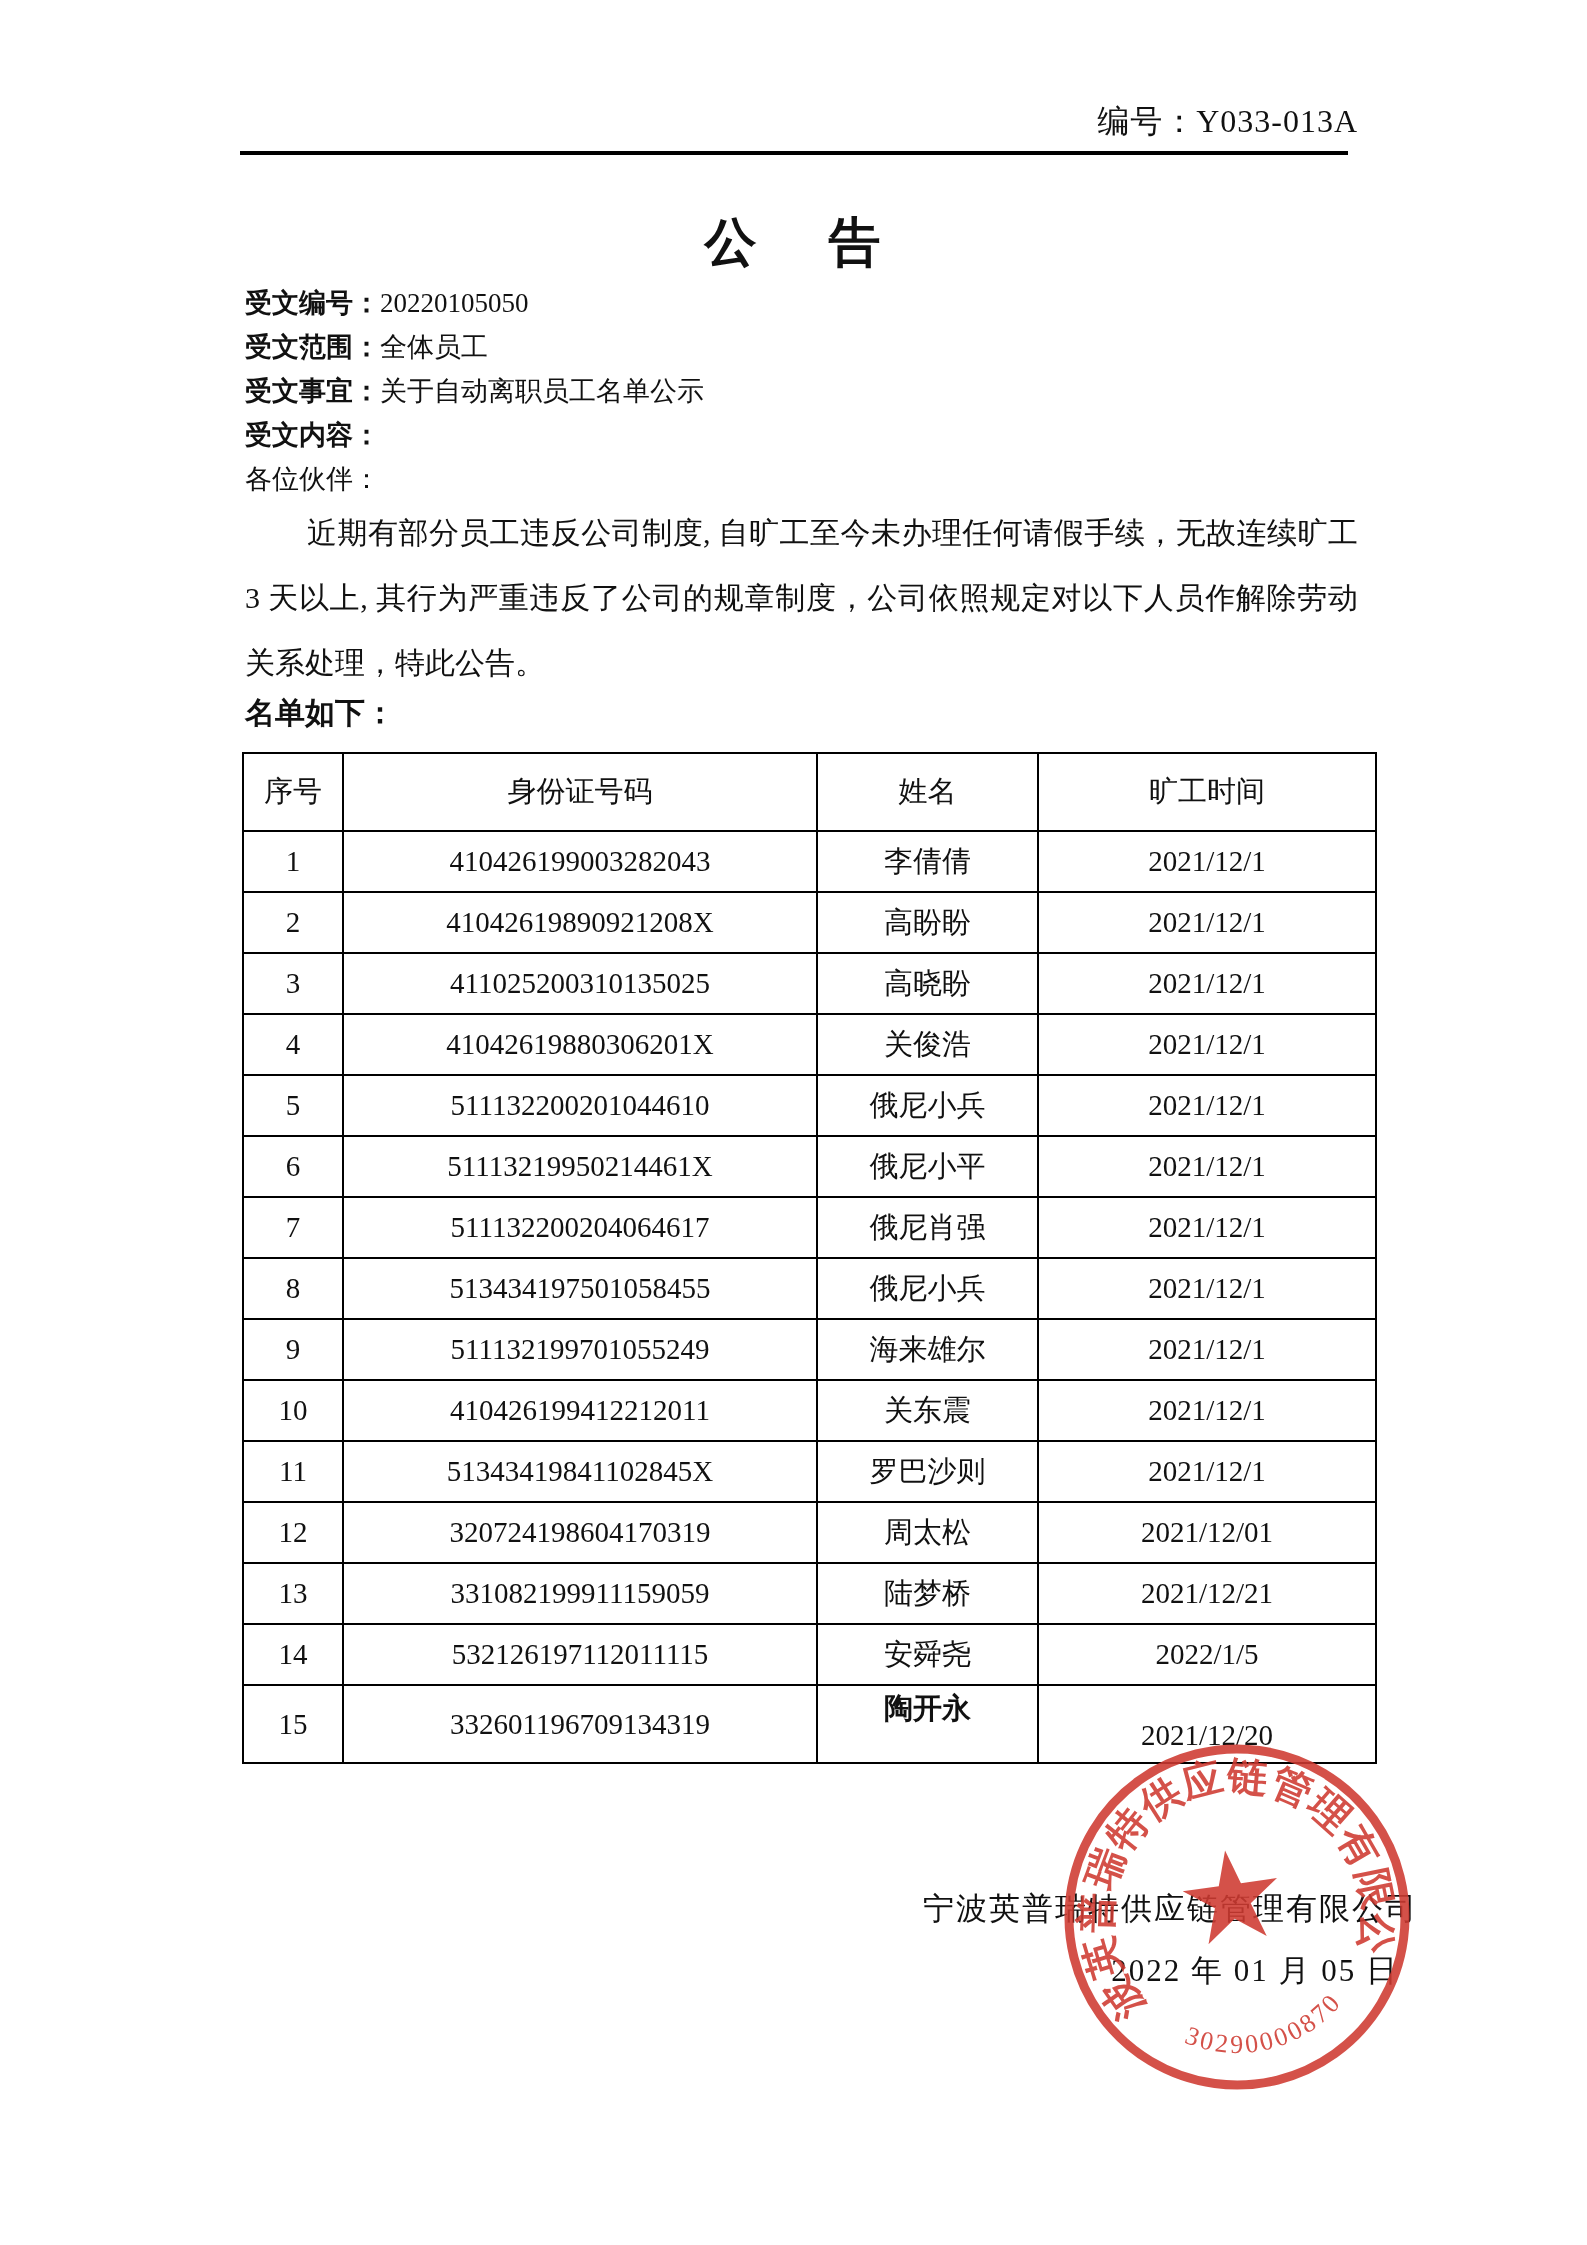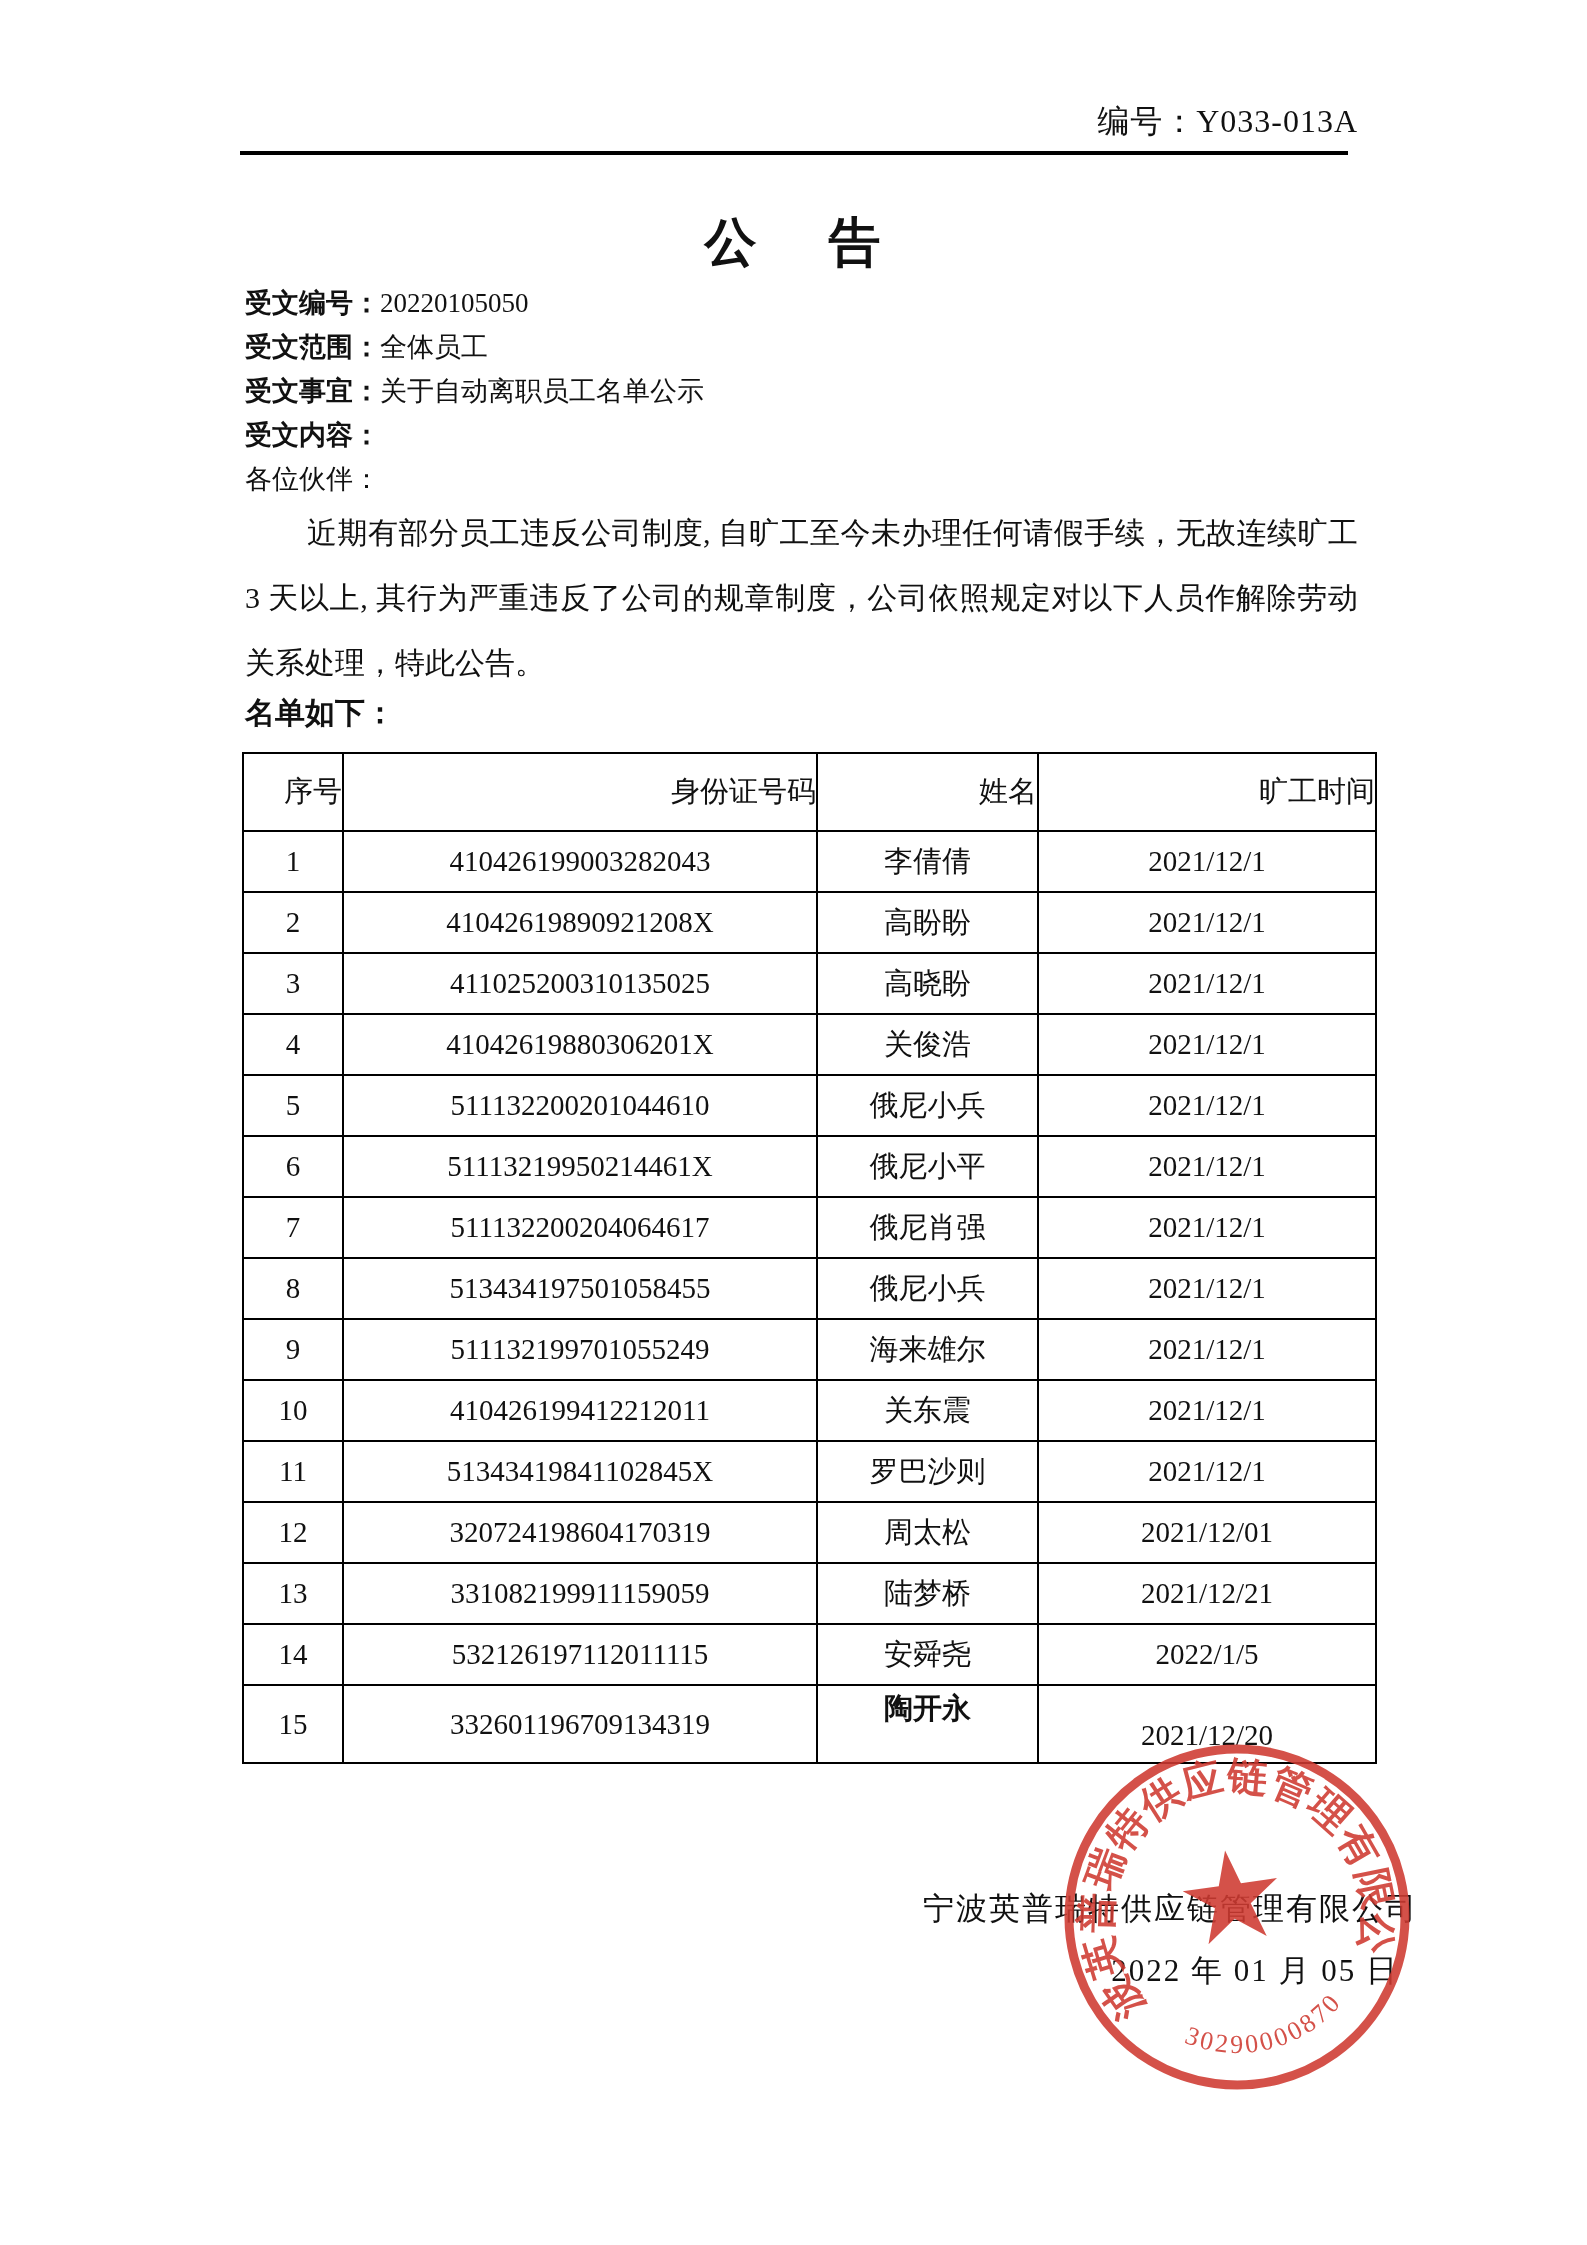--- a/index.html
+++ b/index.html
@@ -47,21 +47,21 @@
     border-collapse:collapse;table-layout:fixed;
     font-size:29px;
   }
   table.roster th,table.roster td{
     border:2px solid #000;
     text-align:center;vertical-align:middle;
     font-weight:normal;
     padding:0;
     overflow:hidden;white-space:nowrap;
   }
-  table.roster th{height:76px;text-align:right;}
+  table.roster th{height:76px;}
   table.roster td{height:59px;}
   table.roster tr:last-child td{height:66px;}
   table.roster tr:last-child td:nth-child(3){vertical-align:top;padding-top:3px;font-weight:bold;}
   table.roster tr:last-child td:nth-child(4){vertical-align:bottom;padding-bottom:10px;}
   col.c-seq{width:100px;}
   col.c-id{width:474px;}
   col.c-name{width:221px;}
   col.c-date{width:338px;}
   .footer-company{
     position:absolute;top:1888px;right:177px;

